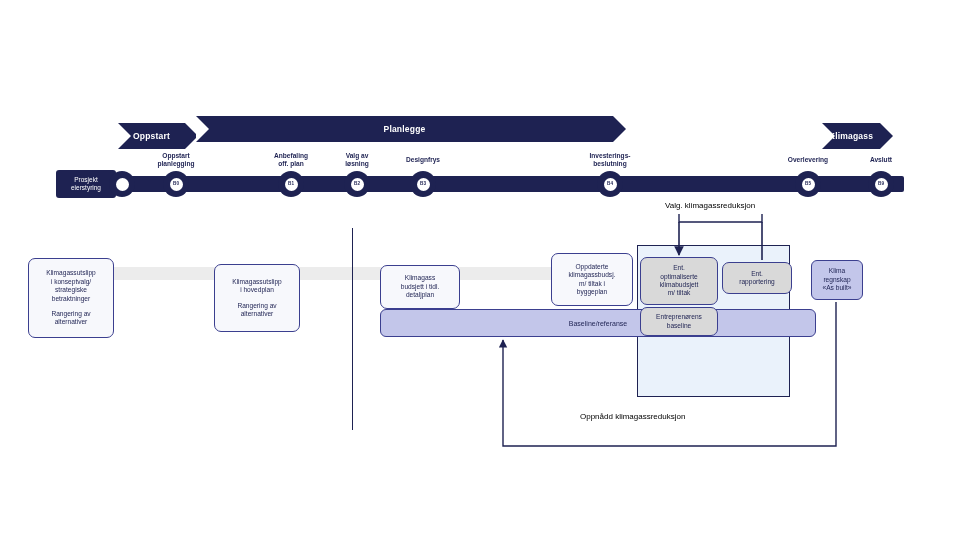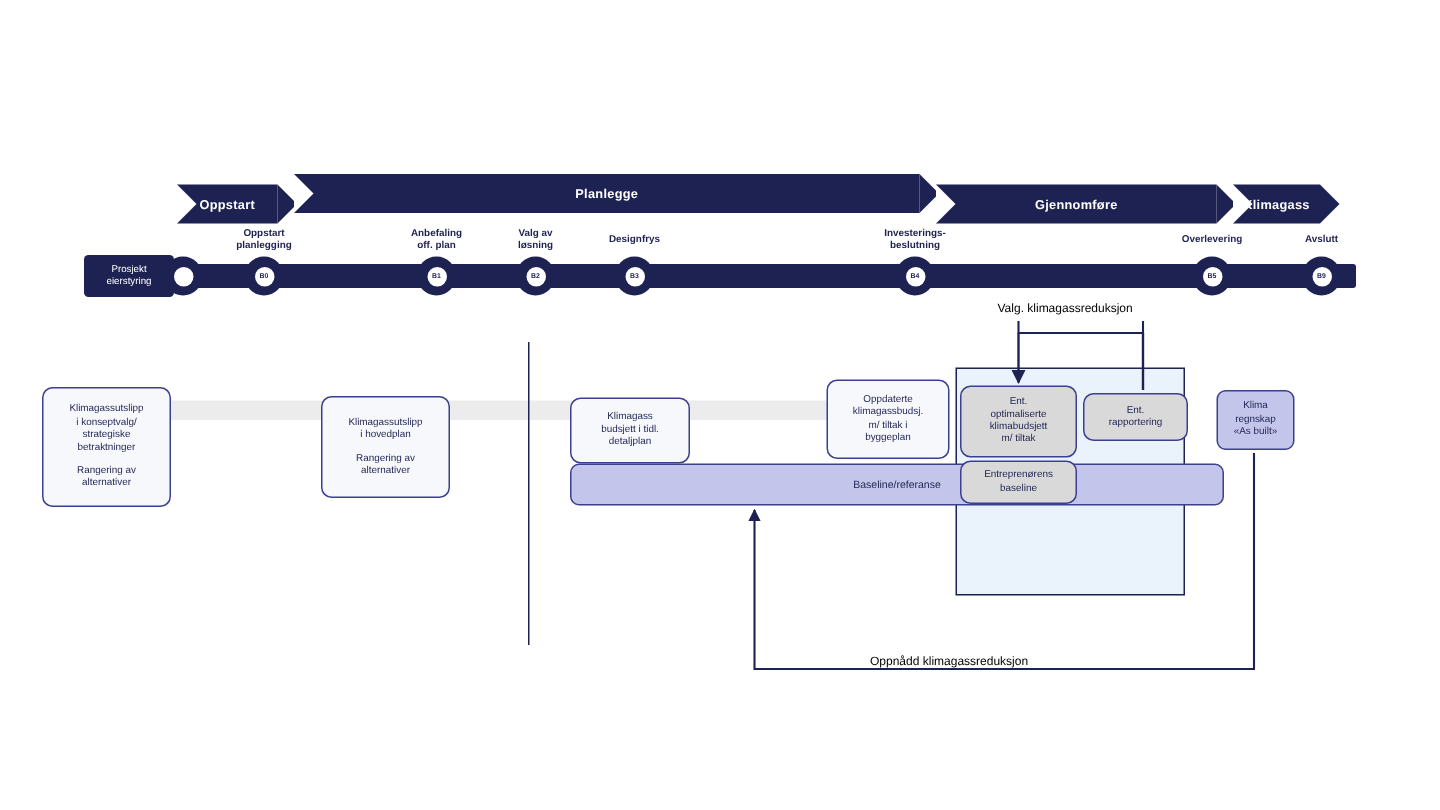--- a/index.html
+++ b/index.html
@@ -78,25 +78,20 @@
     <div class="chev-r"></div>
     <span class="lbl">Oppstart</span>
   </div>
 
   <div class="ribbon" style="left:196px;top:116px;width:417px;text-align:right;">
     <div class="chev-l"></div>
     <div class="chev-r"></div>
     <span class="lbl">Planlegge</span>
   </div>
 
-  <div class="ribbon" style="left:624px;top:123px;width:187px;">
-    <div class="chev-l"></div>
-    <div class="chev-r"></div>
-    <span class="lbl">Gjennomføre</span>
-  </div>
 
   <div class="ribbon" style="left:822px;top:123px;width:58px;">
     <div class="chev-l"></div>
     <div class="chev-r"></div>
     <span class="lbl">Klimagass</span>
   </div>
 
   <div class="tl-bar"></div>
 
   <div class="tl-left" style="left:56px;top:170px;width:60px;">
@@ -238,21 +233,21 @@
     <span>
       <span>Entreprenørens</span><br>
       <span>baseline</span>
     </span>
   </div>
 
   <div class="ann" style="left:665px;top:201px;">
     <span>Valg. klimagassreduksjon</span>
   </div>
 
-  <div class="ann" style="left:580px;top:436px;">
+  <div class="ann" style="left:580px;top:412px;">
     <span>Oppnådd klimagassreduksjon</span>
   </div>
 
   <svg class="ov" viewBox="0 0 960 540">
     <defs>
       <marker id="arrNavy" markerWidth="7" markerHeight="7" refX="5.4" refY="3" orient="auto" markerUnits="strokeWidth">
         <path d="M0,0 L6,3 L0,6 Z" fill="#1e2252"></path>
       </marker>
     </defs>
 

